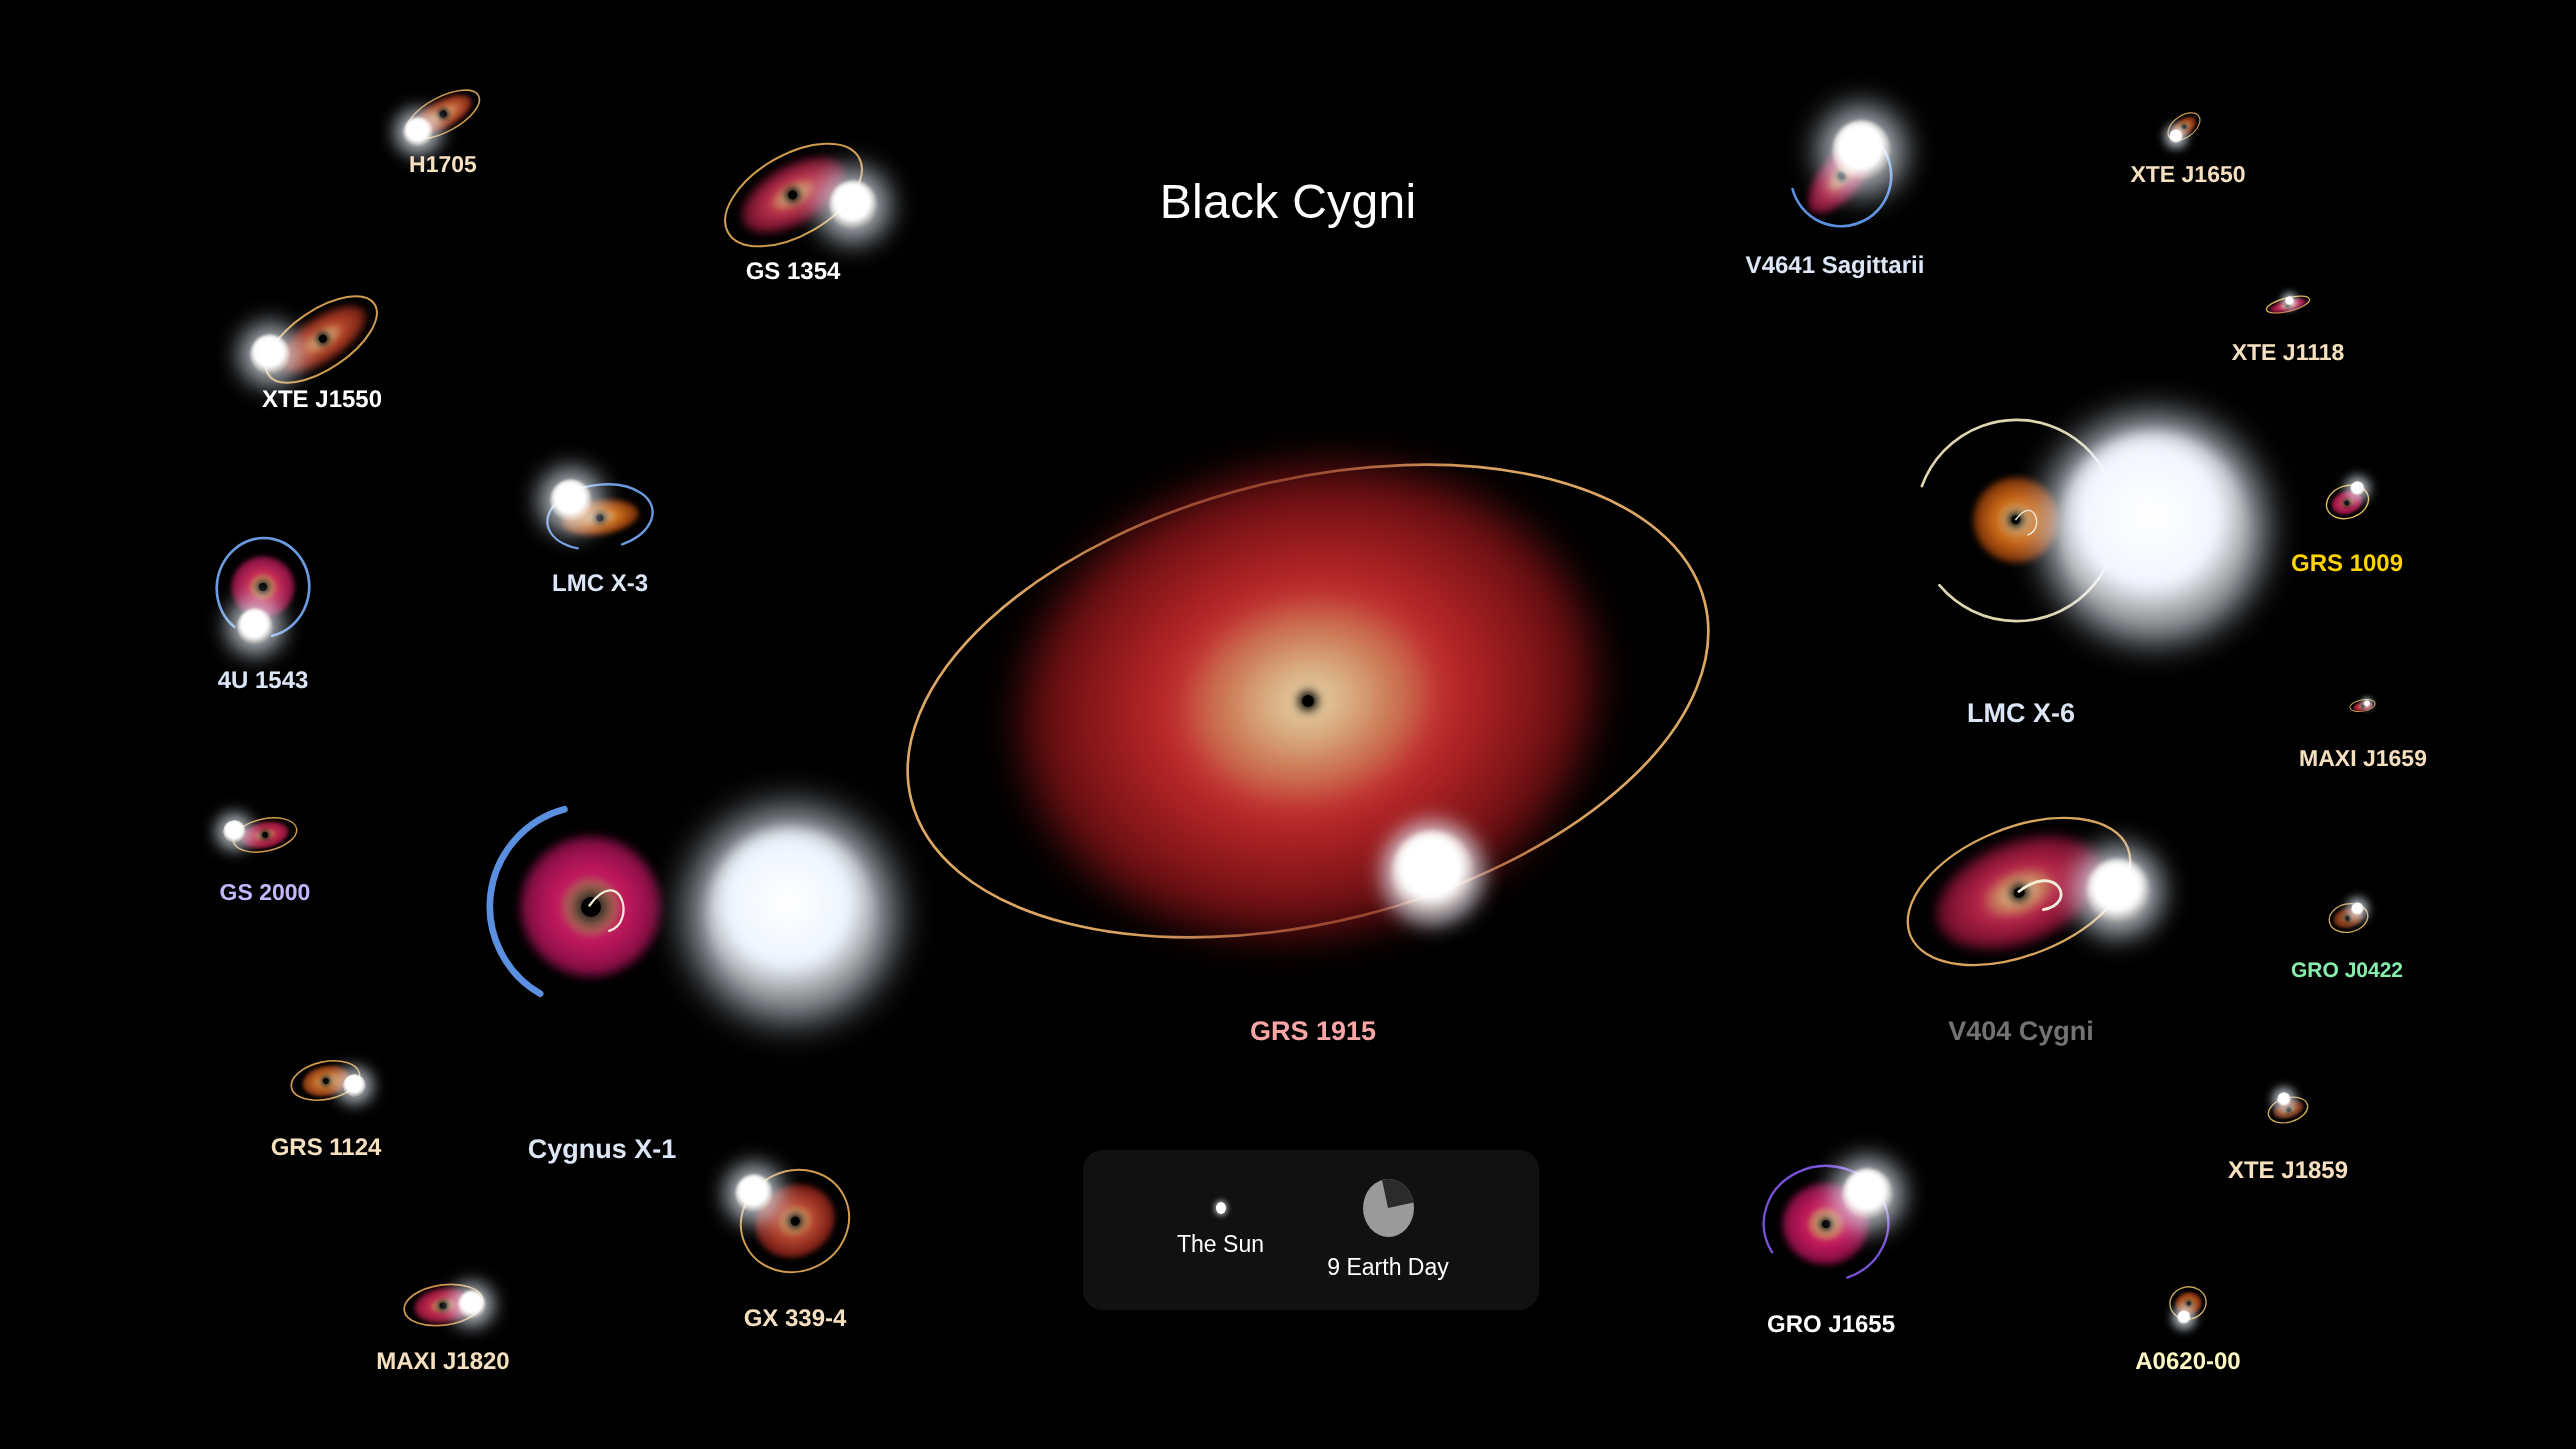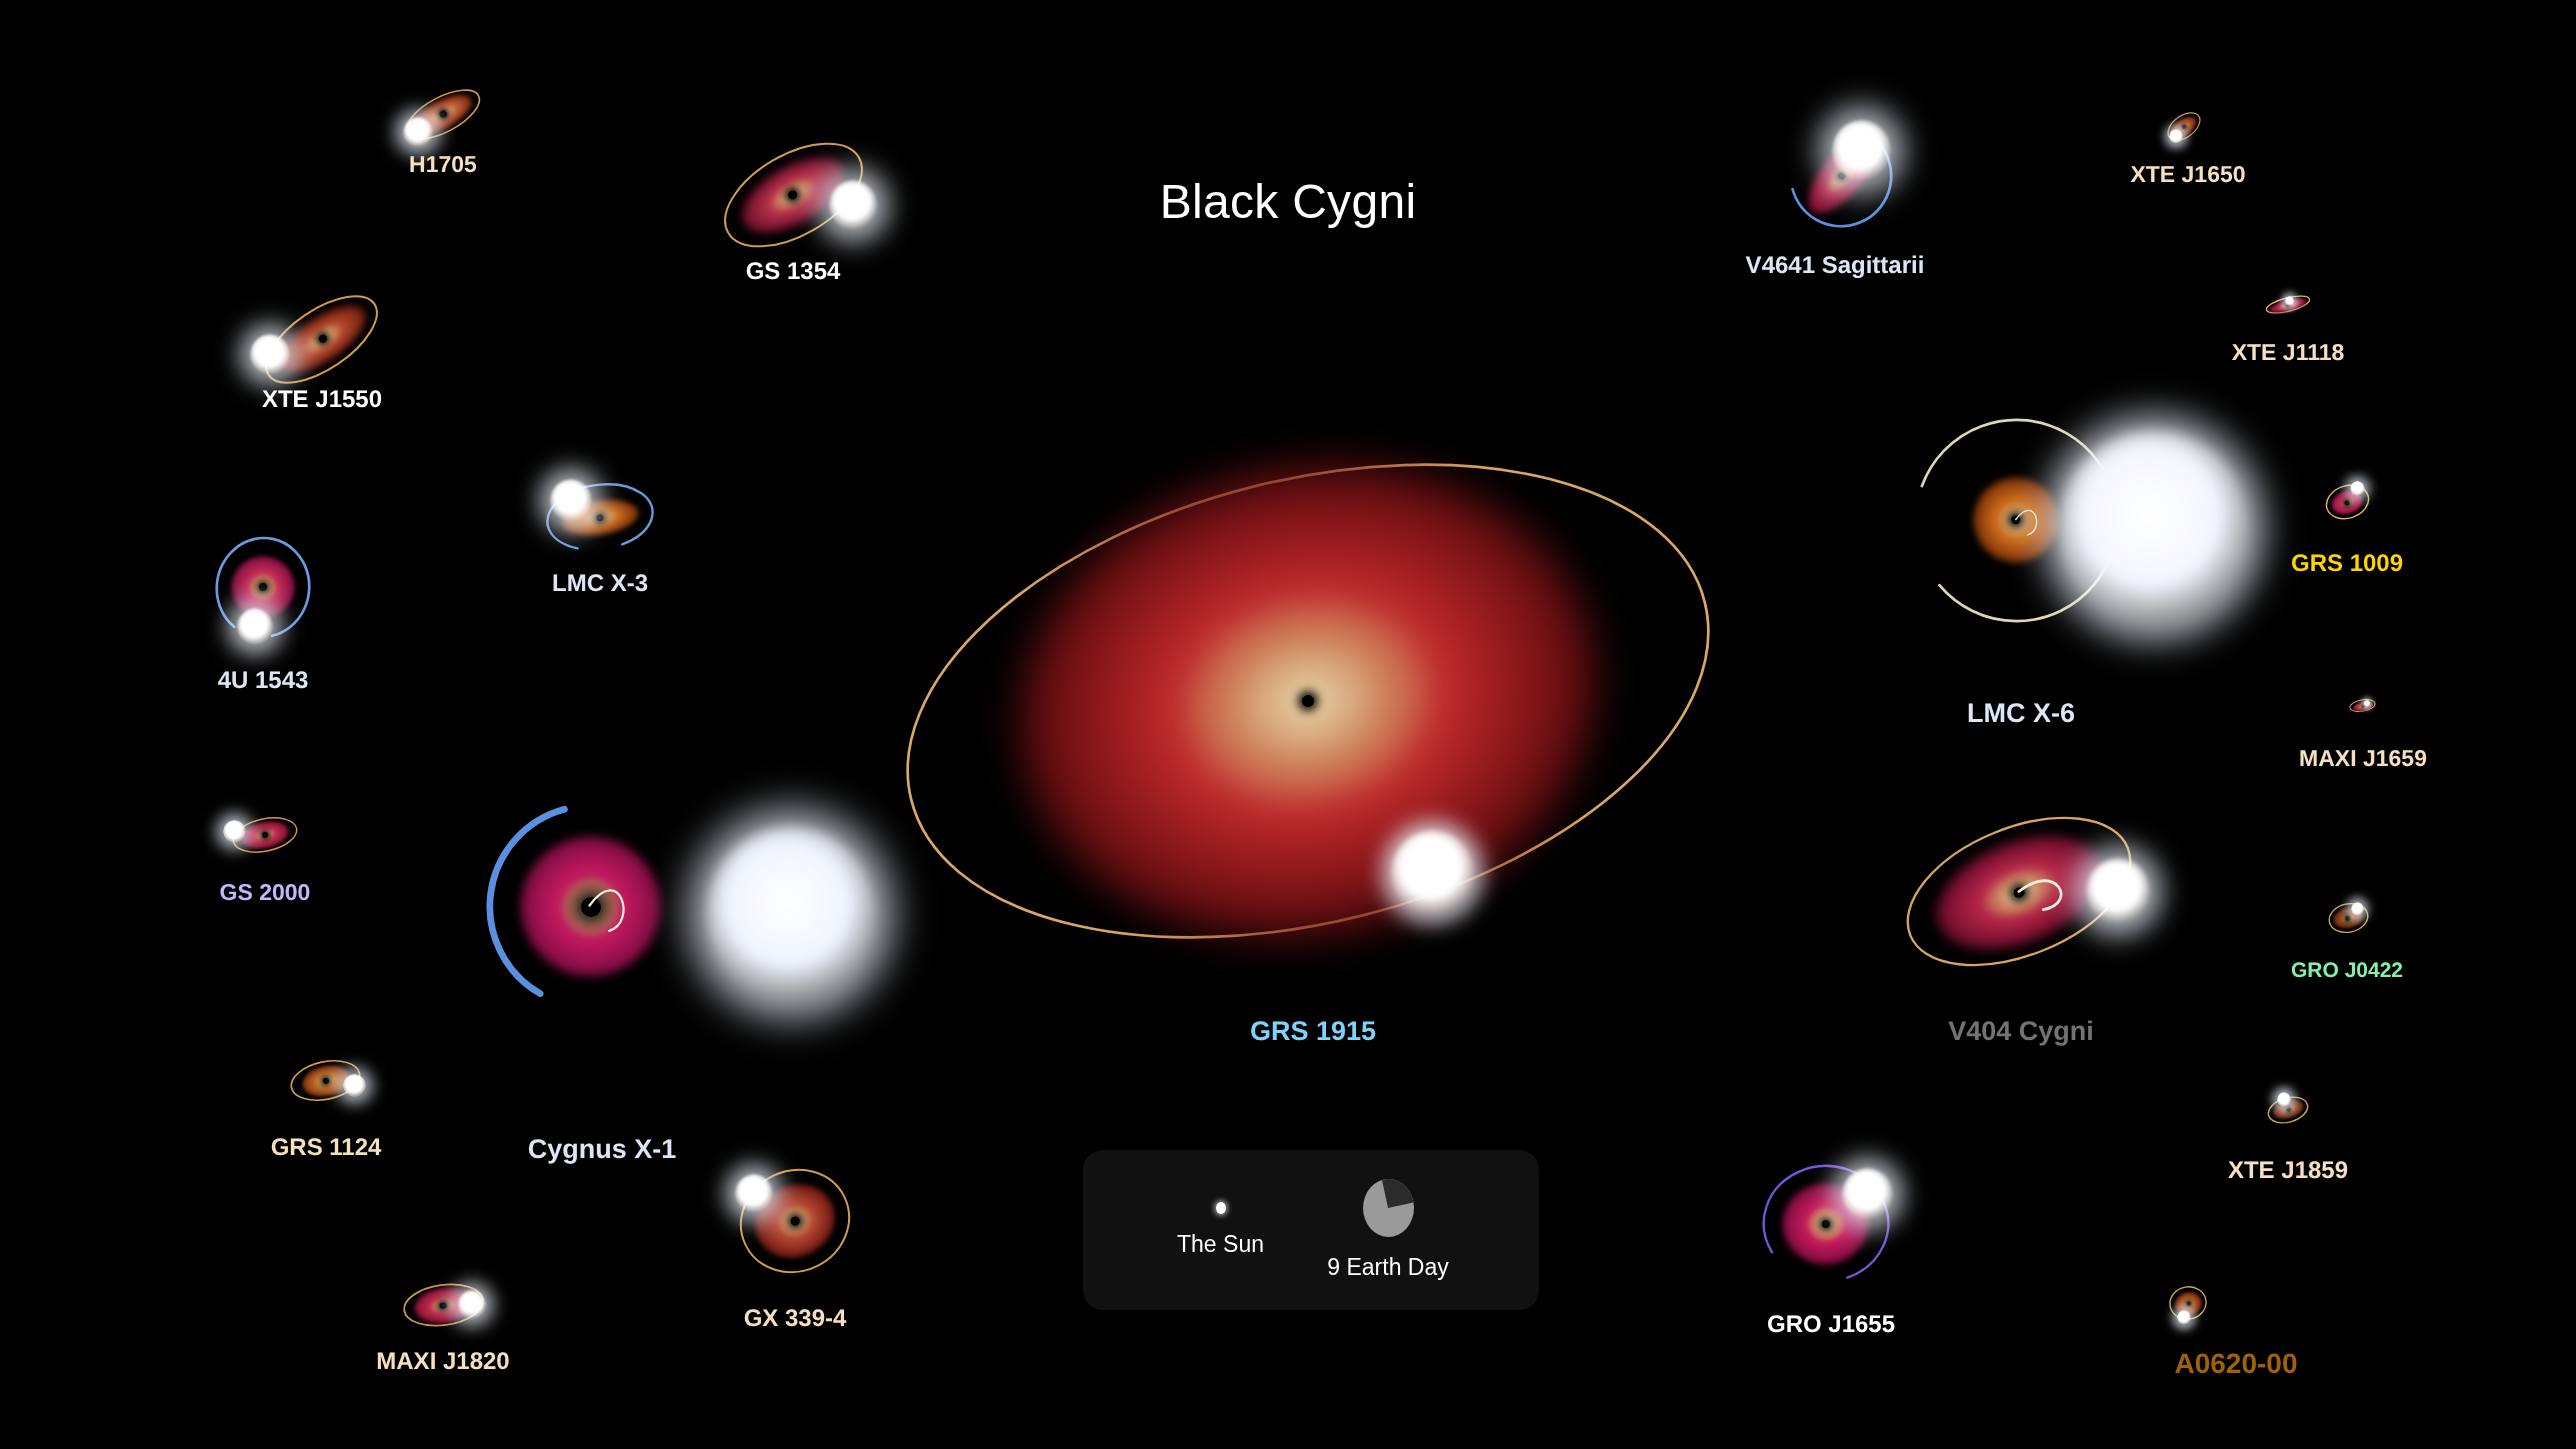--- a/index.html
+++ b/index.html
@@ -221,21 +221,21 @@
             <ellipse cx="650" cy="370" rx="610" ry="330" fill="none" stroke="#dca763" stroke-width="4" stroke-linecap="round"></ellipse>
           </g>
         </svg>
         <div class="disk" style="width: 584px; height: 470px; margin-left: -292px; margin-top: -235px; transform: rotate(-12deg);">
           <div class="glow" style="background: radial-gradient(rgb(217, 160, 122) 0%, rgb(192, 40, 42) 34%, rgb(110, 15, 18) 62%, rgba(0, 0, 0, 0) 86%); filter: blur(20.4px);"></div>
           <div class="inner" style="width: 245px; height: 197px; background: radial-gradient(rgba(230, 215, 170, 0.95) 0%, rgba(205, 150, 95, 0.55) 48%, rgba(0, 0, 0, 0) 80%); filter: blur(11.7px);"></div>
           <div class="core" style="width: 12px; height: 12px; box-shadow: rgba(0, 0, 0, 0.95) 0px 0px 9.7px 4.2px;"></div>
         </div>
         <div class="star" style="width: 83px; height: 85px; left: 83px; top: 129px; background: radial-gradient(circle at 48% 44%, rgb(255, 255, 255) 0%, rgb(255, 255, 255) 46%, rgba(255, 255, 255, 0.55) 74%, rgba(255, 255, 255, 0) 100%); box-shadow: rgba(235, 244, 255, 0.75) 0px 0px 20px 9px; filter: blur(2.5px);"></div>
       </div>
-      <div class="label" style="left: 1313px; top: 1016px; color: #7dd3fc; font-size: 27px;">GRS 1915</div>
+      <div class="label" style="left: 1313px; top: 1016px; color: #fca5a5; font-size: 27px;">GRS 1915</div>
       <div class="system" style="left: 1841px; top: 176px; width: 0px; height: 0px;">
         <svg class="svgorb" width="154" height="154" style="left: -77px; top: -77px;" viewBox="0 0 230 230">
           <g transform="rotate(-50 115 115)">
             <path d="M 188.86058147591558 128.02361332501977 A 75 75 0 1 1 53.563596678325595 71.98176727367157" fill="none" stroke="#5b8fe0" stroke-width="4" stroke-linecap="round"></path>
           </g>
         </svg>
         <div class="disk" style="width: 93px; height: 42px; margin-left: -46px; margin-top: -21px; transform: rotate(-50deg);">
           <div class="glow" style="background: radial-gradient(rgb(201, 111, 94) 0%, rgb(180, 41, 76) 34%, rgb(125, 18, 53) 62%, rgba(0, 0, 0, 0) 86%); filter: blur(3.2px);"></div>
           <div class="inner" style="width: 39px; height: 17.5px; background: radial-gradient(rgba(230, 215, 170, 0.95) 0%, rgba(205, 150, 95, 0.55) 48%, rgba(0, 0, 0, 0) 80%); filter: blur(1.9px);"></div>
           <div class="core" style="width: 6.7px; height: 6.7px; box-shadow: rgba(0, 0, 0, 0.95) 0px 0px 5.4px 2.3px;"></div>
@@ -381,21 +381,21 @@
             <ellipse cx="67" cy="64" rx="27" ry="24" fill="none" stroke="#cfa85a" stroke-width="2" stroke-linecap="round"></ellipse>
           </g>
         </svg>
         <div class="disk" style="width: 27px; height: 23px; margin-left: -13.4px; margin-top: -11.4px; transform: rotate(-10deg);">
           <div class="glow" style="background: radial-gradient(rgb(208, 138, 70) 0%, rgb(179, 90, 30) 34%, rgb(122, 42, 16) 62%, rgba(0, 0, 0, 0) 86%); filter: blur(0.9px);"></div>
           <div class="inner" style="width: 11.3px; height: 9.6px; background: radial-gradient(rgba(230, 215, 170, 0.95) 0%, rgba(205, 150, 95, 0.55) 48%, rgba(0, 0, 0, 0) 80%); filter: blur(0.7px);"></div>
           <div class="core" style="width: 4.7px; height: 4.7px; box-shadow: rgba(0, 0, 0, 0.95) 0px 0px 3.8px 1.6px;"></div>
         </div>
         <div class="star" style="width: 14.8px; height: 15px; left: -11.4px; top: 7.4px; background: radial-gradient(circle at 48% 44%, rgb(255, 255, 255) 0%, rgb(255, 255, 255) 46%, rgba(255, 255, 255, 0.55) 74%, rgba(255, 255, 255, 0) 100%); box-shadow: rgba(235, 244, 255, 0.75) 0px 0px 10px 4.5px; filter: blur(0.4px);"></div>
       </div>
-      <div class="label" style="left: 2188px; top: 1348px; color: #a16207; font-size: 28px; margin-left: 48px;">A0620-00</div>
+      <div class="label" style="left: 2188px; top: 1348px; color: #fef9c3; font-size: 24px;">A0620-00</div>
     </div>
 
   <div class="legend" style="left:1083px;top:1150px;width:456px;height:160px;">
     <div class="legend-item" style="width:154px;align-items:center;">
       <div class="sun-dot" style="width:10px;height:12px;"></div>
       <div class="legend-label">The Sun</div>
     </div>
     <div class="legend-item" style="width:181px;">
       <div class="day-disc" style="width:51px;height:58px;">
         <div class="day-wedge"></div>

